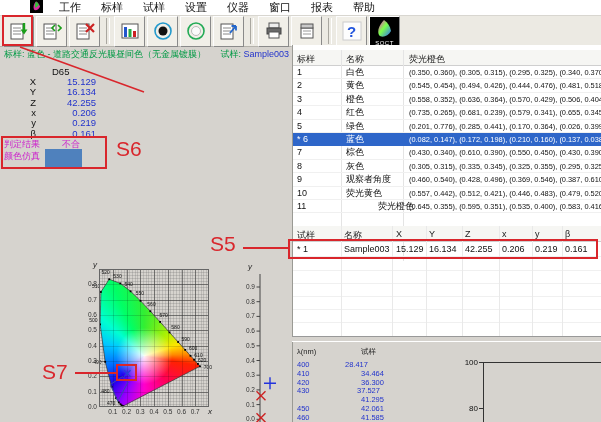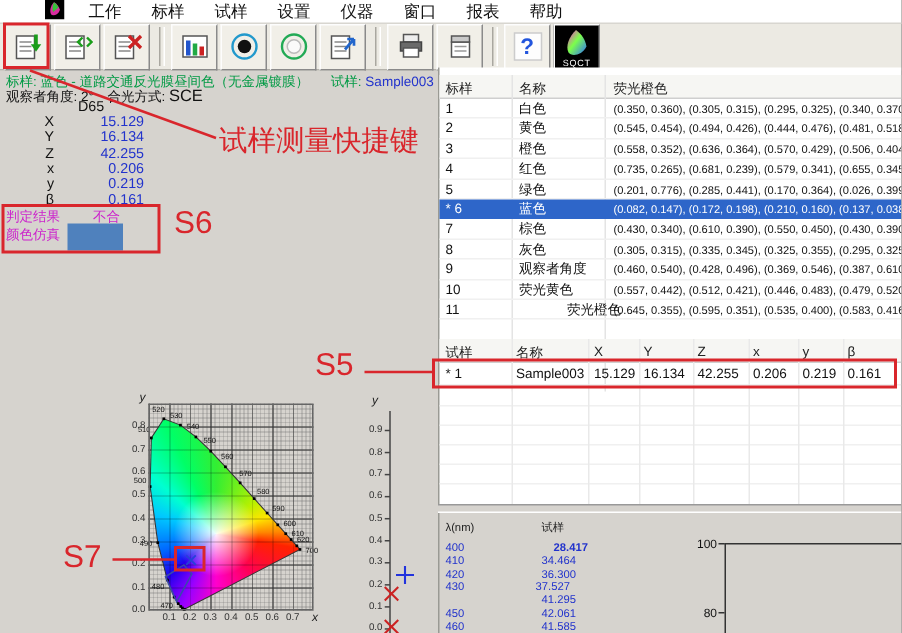--- a/index.html
+++ b/index.html
@@ -222,24 +222,20 @@
         </span>
         <span class="sqct-lbl">SQCT</span>
       </div>
     </div>
 
   <div id="info1">
     <span class="green">标样:</span>
     <span class="green">蓝色 - 道路交通反光膜昼间色（无金属镀膜）</span>
     <span class="green" style="margin-left:12px">试样:</span>
     <span class="bluev">Sample003</span>
-  </div>
-  <div id="info2">
-    <span>观察者角度: 2°　合光方式:</span>
-    <span id="sce">SCE</span>
   </div>
 
   <div id="d65">D65</div>
   <div id="values">
       <span style="position: absolute; left: 18px; top: 0px; width: 18px; text-align: right;">X</span>
       <span style="position: absolute; left: 42px; top: 0px; width: 54px; text-align: right; color: rgb(34, 51, 204);">15.129</span>
       <span style="position: absolute; left: 18px; top: 10.3px; width: 18px; text-align: right;">Y</span>
       <span style="position: absolute; left: 42px; top: 10.3px; width: 54px; text-align: right; color: rgb(34, 51, 204);">16.134</span>
       <span style="position: absolute; left: 18px; top: 20.6px; width: 18px; text-align: right;">Z</span>
       <span style="position: absolute; left: 42px; top: 20.6px; width: 54px; text-align: right; color: rgb(34, 51, 204);">42.255</span>
@@ -461,21 +457,21 @@
   </div>
 
   <div id="splitter"></div>
 
   <div id="spectral">
     <span class="abs" style="left:4px;top:5px;color:#222;">λ(nm)</span>
     <span class="abs" style="left:68px;top:5px;color:#222;">试样</span>
     <div id="spec-rows">
         <div class="srow" style="position: absolute; left: 0px; top: 18px; width: 160px; height: 9px;">
           <span style="left: 4px; color: rgb(34, 51, 204);">400</span>
-          <span style="left: 76px; color: rgb(34, 51, 204); font-weight: bold;">28.417</span>
+          <span style="left: 52px; color: rgb(34, 51, 204);">28.417</span>
         </div>
         <div class="srow" style="position: absolute; left: 0px; top: 26.8px; width: 160px; height: 9px;">
           <span style="left: 4px; color: rgb(34, 51, 204);">410</span>
           <span style="left: 68px; color: rgb(34, 51, 204);">34.464</span>
         </div>
         <div class="srow" style="position: absolute; left: 0px; top: 35.6px; width: 160px; height: 9px;">
           <span style="left: 4px; color: rgb(34, 51, 204);">420</span>
           <span style="left: 68px; color: rgb(34, 51, 204);">36.300</span>
         </div>
         <div class="srow" style="position: absolute; left: 0px; top: 44.4px; width: 160px; height: 9px;">
@@ -506,19 +502,18 @@
   <div id="anno">
     <svg id="annosvg" width="601" height="422">
         <line x1="20" y1="47" x2="144" y2="92" stroke="#d9262c" stroke-width="1.6"></line>
         <line x1="243" y1="248" x2="288" y2="248" stroke="#d9262c" stroke-width="1.8"></line>
         <line x1="75" y1="373" x2="116" y2="373" stroke="#d9262c" stroke-width="1.8"></line>
       </svg>
     <div class="redbox" style="left:2px;top:15px;width:31px;height:31px;"></div>
     <div class="redbox" style="left:1px;top:136px;width:106px;height:33px;"></div>
     <div class="redbox" style="left:288px;top:239px;width:310px;height:20px;"></div>
     <div class="redbox" style="left:116px;top:364px;width:21px;height:17px;"></div>
-    <div class="redtext" style="left:146px;top:81px;font-size:19px;">试样测量快捷键</div>
     <div class="redtext" style="left:116px;top:137px;font-size:21px;">S6</div>
     <div class="redtext" style="left:210px;top:232px;font-size:21px;">S5</div>
     <div class="redtext" style="left:42px;top:360px;font-size:21px;">S7</div>
   </div>
 
 </div>
 
 </body></html>

